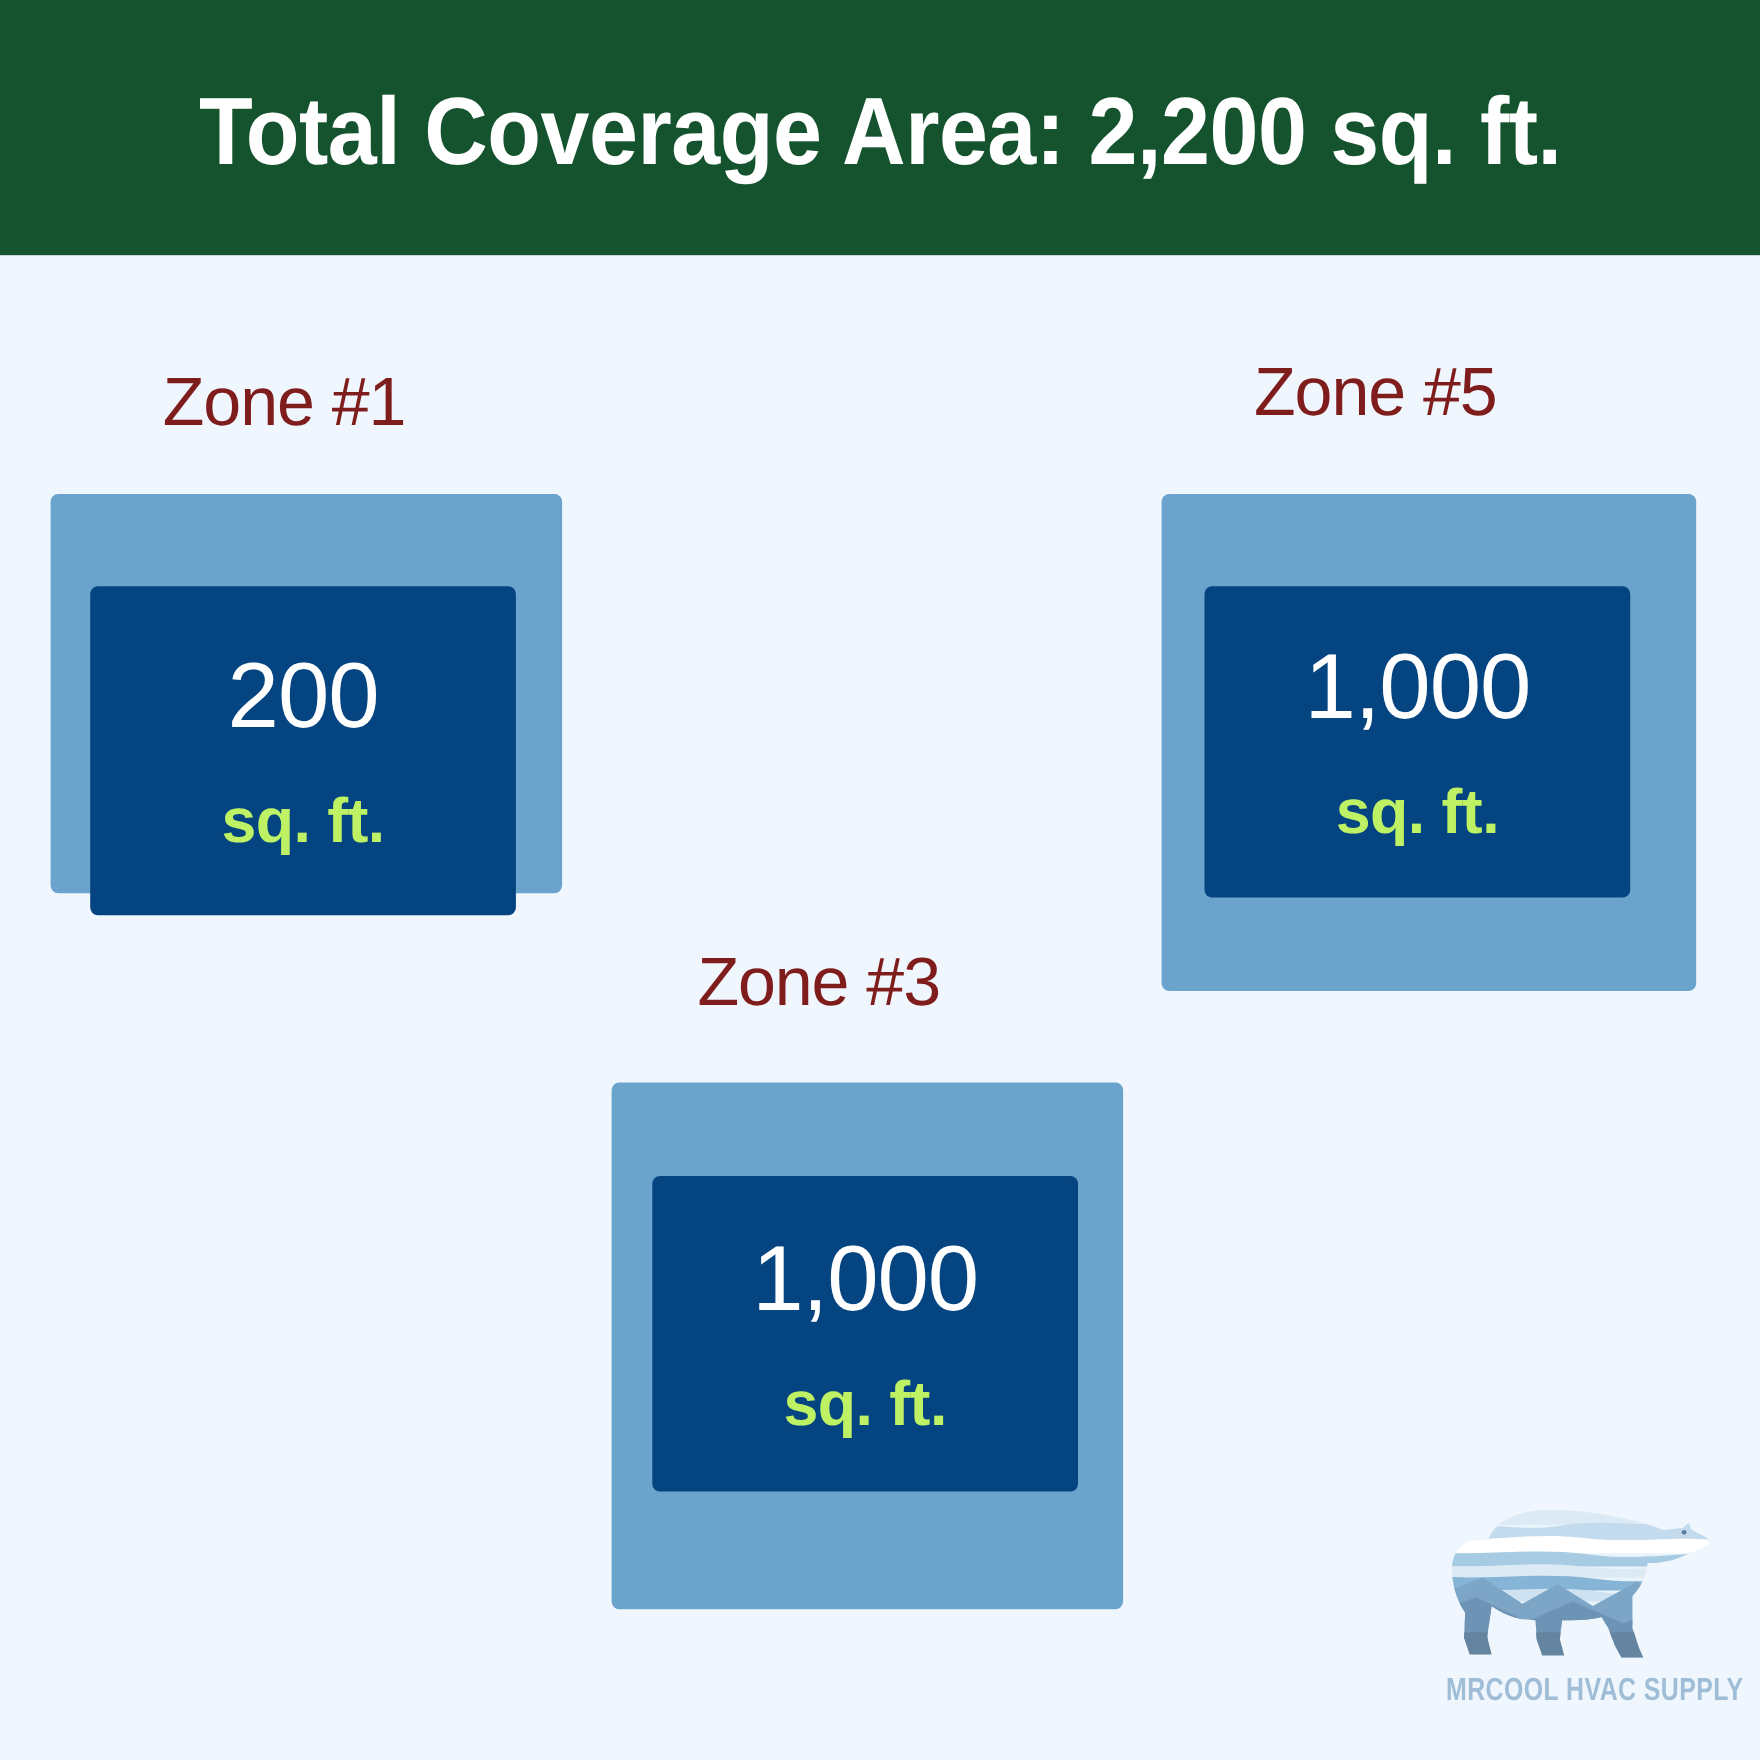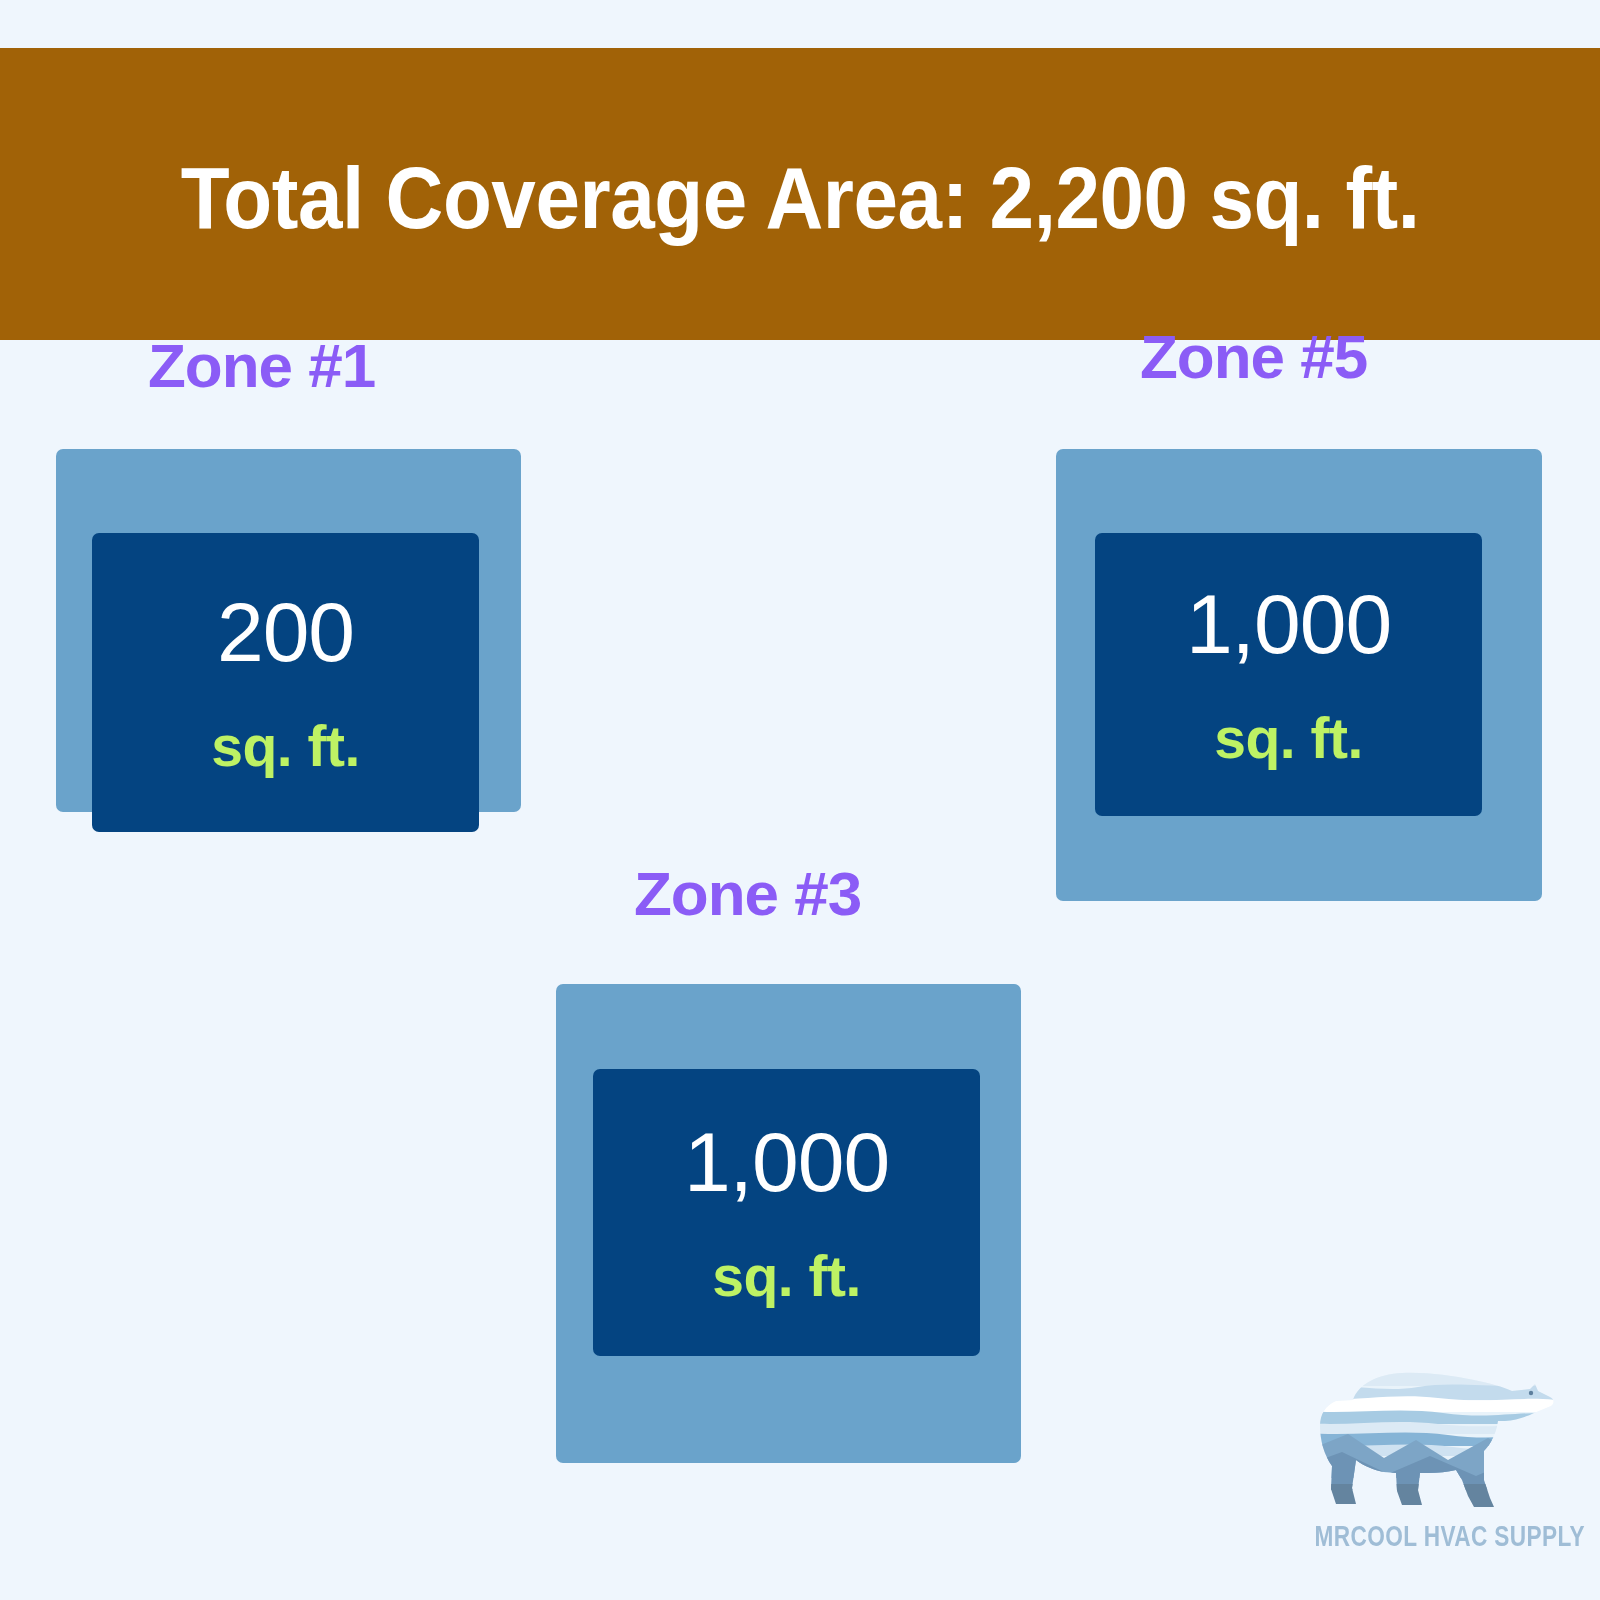--- a/index.html
+++ b/index.html
@@ -14,49 +14,48 @@
     overflow: hidden;
     position: relative;
   }
 
   
   #header-banner {
     position: absolute;
     left: 0;
     top: 0;
     width: 1600px;
-    height: 292px;
-    background: #a16207;
+    height: 232px;
+    background: #14532d;
     display: flex;
     align-items: center;
     justify-content: center;
     box-sizing: border-box;
-    margin-top: 48px;
   }
   #header-title {
     color: #ffffff;
     font-size: 87px;
     font-weight: 700;
     letter-spacing: -0.5px;
     line-height: 1;
     transform: scaleX(0.92);
     transform-origin: center;
     white-space: nowrap;
     margin-top: 6px;
   }
 
   
   .zone {
     position: absolute;
   }
   .zone-label {
     position: absolute;
     font-size: 62px;
-    font-weight: 700;
-    color: #8b5cf6;
+    font-weight: 400;
+    color: #7f1d1d;
     letter-spacing: -1px;
     line-height: 1;
     white-space: nowrap;
   }
   .zone-outer {
     position: absolute;
     background: #6aa3cb;
     border-radius: 7px;
   }
   .zone-inner {
@@ -82,21 +81,21 @@
     font-size: 57px;
     font-weight: 700;
     line-height: 1;
     letter-spacing: -0.5px;
     white-space: nowrap;
     margin-top: 44px;
   }
 
   
   #zone-1-label  { left: 148px;  top: 335px; }
-  #zone-1-outer  { left: 56px;   top: 449px;  width: 465px;  height: 363px; }
+  #zone-1-outer  { left: 46px;   top: 449px;  width: 465px;  height: 363px; }
   #zone-1-inner  { left: 92px;   top: 533px;  width: 387px;  height: 299px; }
 
   
   #zone-2-label  { left: 1140px; top: 326px; }
   #zone-2-outer  { left: 1056px; top: 449px;  width: 486px;  height: 452px; }
   #zone-2-inner  { left: 1095px; top: 533px;  width: 387px;  height: 283px; }
 
   
   #zone-3-label  { left: 634px;  top: 863px; }
   #zone-3-outer  { left: 556px;  top: 984px;  width: 465px;  height: 479px; }

